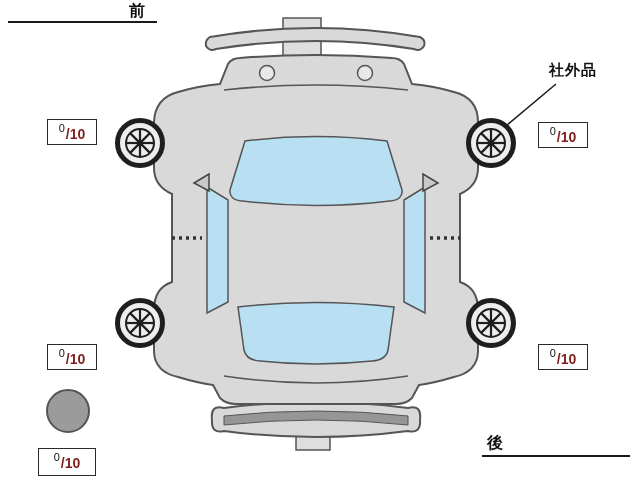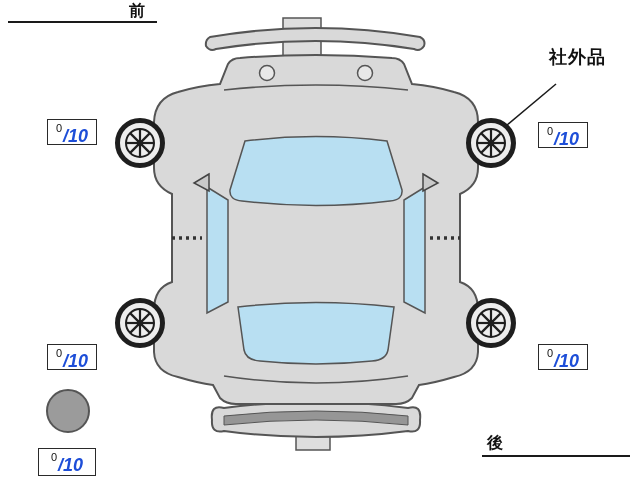--- a/index.html
+++ b/index.html
@@ -4,25 +4,25 @@
 <style>
   html,body{margin:0;padding:0;background:#ffffff;}
   body{width:640px;height:480px;position:relative;font-family:"Liberation Sans",sans-serif;overflow:hidden;}
   .stage{position:absolute;left:0;top:0;width:640px;height:480px;}
   .stage svg{position:absolute;left:0;top:0;}
   .label{position:absolute;font-weight:bold;color:#111;}
   .front-label{left:8px;top:1px;width:149px;height:22px;border-bottom:2px solid #1a1a1a;
     text-align:right;padding-right:12px;box-sizing:border-box;font-size:16px;}
   .rear-label{left:482px;top:433px;width:148px;height:24px;border-bottom:2px solid #1a1a1a;
     text-align:left;padding-left:5px;box-sizing:border-box;font-size:16px;}
-  .aftermarket-label{left:549px;top:45px;font-size:18px;letter-spacing:1px;}
+  .aftermarket-label{left:549px;top:61px;font-size:15px;letter-spacing:1px;}
   .score-box{position:absolute;width:50px;height:26px;background:#ffffff;border:1.5px solid #2a2a2a;
     display:flex;justify-content:center;gap:1px;box-sizing:border-box;}
   .score-box .val{font-size:11px;line-height:1;margin-top:3px;color:#111;}
-  .score-box .den{font-size:18px;font-weight:bold;font-style:italic;line-height:1;margin-top:7px;color:#1d4ed8;}
+  .score-box .den{font-size:14px;font-weight:bold;line-height:1;margin-top:7px;color:#7f1d1d;}
   .score-fl{left:47px;top:119px;}
   .score-fr{left:538px;top:122px;}
   .score-rl{left:47px;top:344px;}
   .score-rr{left:538px;top:344px;}
   .score-spare{left:38px;top:448px;width:58px;height:28px;}
   .spare-circle{position:absolute;left:46px;top:389px;width:44px;height:44px;border-radius:50%;
     background:#9b9b9b;border:2px solid #555;box-sizing:border-box;}
 </style>
 </head>
 <body>

